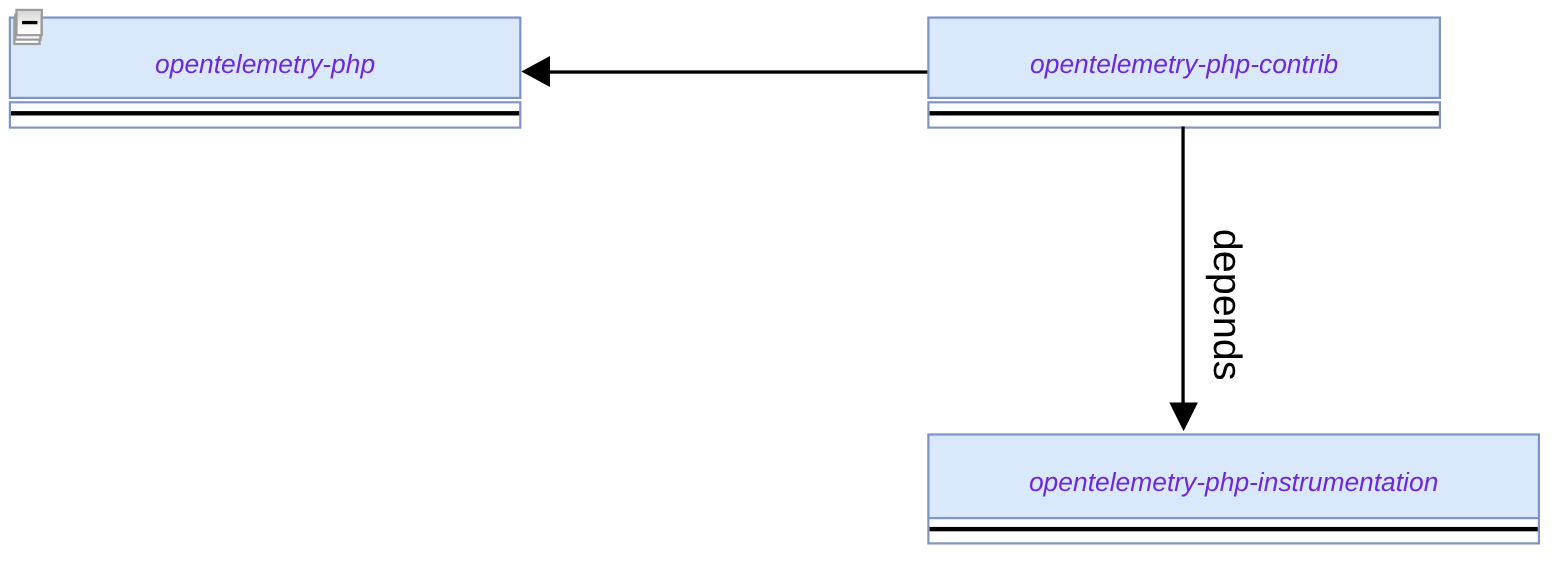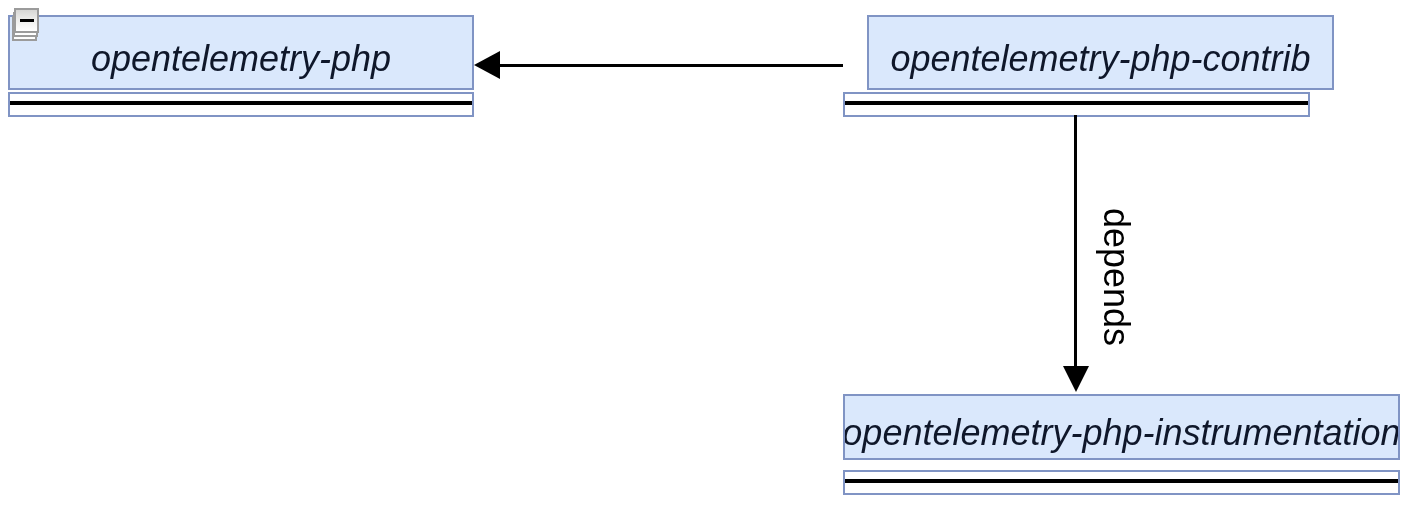--- a/index.html
+++ b/index.html
@@ -17,22 +17,22 @@
   
   .node-title {
     position: absolute;
     background: var(--node-fill, #dae8fc);
     border: 2px solid var(--node-border, #8094c4);
     display: flex;
     align-items: center;
     justify-content: center;
     padding-top: 12px;
     font-style: italic;
-    font-size: 36px;
-    color: #0f172a;
+    font-size: 24px;
+    color: #6d28d9;
     white-space: nowrap;
     overflow: hidden;
   }
   .node-strip {
     position: absolute;
     background: #ffffff;
     border: 2px solid var(--node-border, #8094c4);
   }
   .strip-line {
     position: absolute;
@@ -40,24 +40,24 @@
     right: 0;
     top: 7px;
     height: 4px;
     background: #000000;
   }
 
   
   #n1-title { left: 8px;   top: 15px;  width: 466px; height: 75px; }
   #n1-strip { left: 8px;   top: 92px;  width: 466px; height: 25px; }
   
-  #n2-title { left: 843px; top: 15px;  width: 467px; height: 75px; margin-left: 24px; }
+  #n2-title { left: 843px; top: 15px;  width: 467px; height: 75px; }
   #n2-strip { left: 843px; top: 92px;  width: 467px; height: 25px; }
   
-  #n3-title { left: 843px; top: 394px; width: 557px; height: 66px; }
+  #n3-title { left: 843px; top: 394px; width: 557px; height: 78px; }
   #n3-strip { left: 843px; top: 470px; width: 557px; height: 25px; }
 
   
   .collapse-btn {
     position: absolute;
     width: 25px;
     height: 25px;
     border: 2px solid #9b9b9b;
     background: linear-gradient(180deg, #d6d6d4 0%, #ededeb 45%, #ffffff 100%);
     display: flex;

